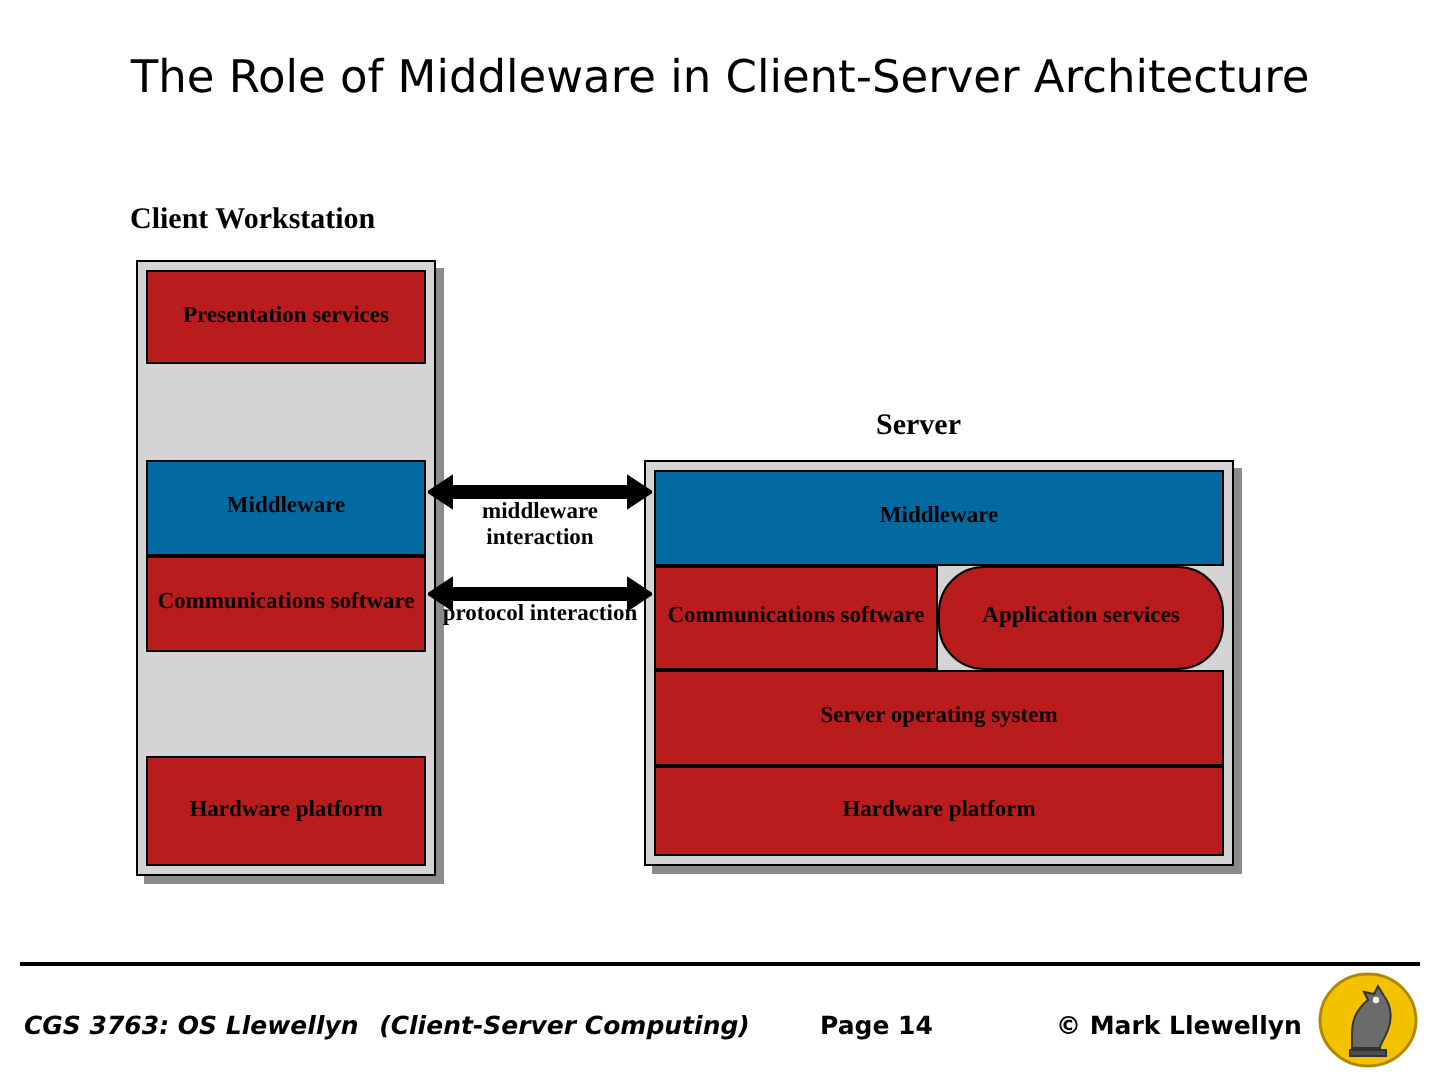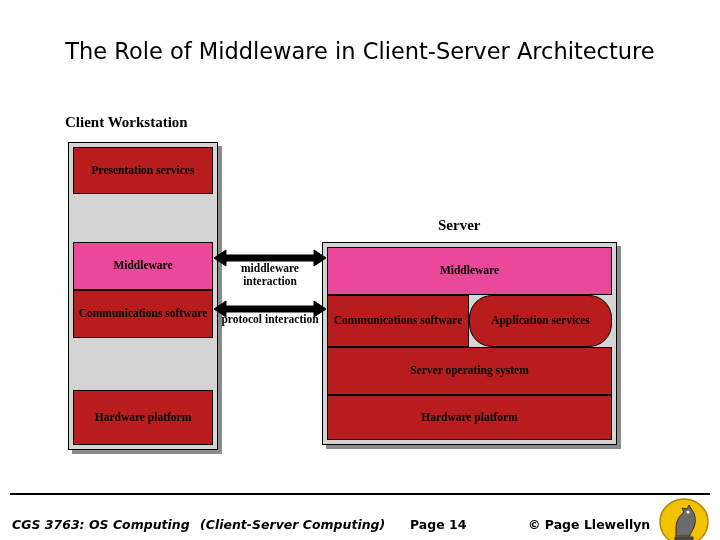--- a/index.html
+++ b/index.html
@@ -11,21 +11,20 @@
     height: 540px;
     background: #ffffff;
     font-family: "Liberation Sans", sans-serif;
     overflow: hidden;
     position: relative;
   }
   .slide {
     position: relative;
     width: 720px;
     height: 404px;
-    margin-top: 12px;
   }
   .title {
     position: absolute;
     top: 26px;
     left: 0;
     width: 720px;
     text-align: center;
     font-size: 22.5px;
     color: #000000;
     font-family: "DejaVu Sans", sans-serif;
@@ -59,21 +58,21 @@
     font-size: 11.5px;
     color: #000000;
     display: flex;
     align-items: center;
     justify-content: center;
     text-align: center;
     line-height: 1.15;
     box-shadow: 3px 3px 0 rgba(90,90,90,0.75);
   }
   .box.mw {
-    background: #ec4899;
+    background: #0369a1;
   }
   .stackframe {
     position: absolute;
     box-sizing: border-box;
     border: 1px solid #000000;
     background: #d4d4d4;
     box-shadow: 4px 4px 0 rgba(110,110,110,0.8);
   }
 
   
@@ -189,25 +188,25 @@
       </svg>
     </div>
     <div class="arrowlabel" style="left:219px; top:211px; width:102px;">protocol interaction</div>
 
   </div>
 
   <div class="footline"></div>
 
   <div class="footer">
     <div class="foot-left">
-      <span class="ital">CGS 3763: OS Computing</span>
+      <span class="ital">CGS 3763: OS Llewellyn</span>
       <span class="ital" style="margin-left:6px;">(Client-Server Computing)</span>
     </div>
     <div class="foot-page">Page 14</div>
-    <div class="foot-right">© Page Llewellyn</div>
+    <div class="foot-right">© Mark Llewellyn</div>
   </div>
 
   <div class="logo">
     <svg width="52" height="50" viewBox="0 0 52 50">
       <ellipse cx="26" cy="26" rx="24" ry="23" fill="#f2c200" stroke="#b08800" stroke-width="1.5"></ellipse>
       <path d="M18 40 L18 33 C18 26 20 21 26 16 L24 12 L29 13 L31 9 L34 14 C38 19 38 26 36 31 C34 36 32 38 32 40 Z" fill="#6b6b6b" stroke="#333333" stroke-width="1"></path>
       <circle cx="30" cy="16" r="1.6" fill="#ffffff"></circle>
       <path d="M17 41 L35 41 L35 44 L17 44 Z" fill="#4d4d4d" stroke="#333333" stroke-width="1"></path>
     </svg>
   </div>

